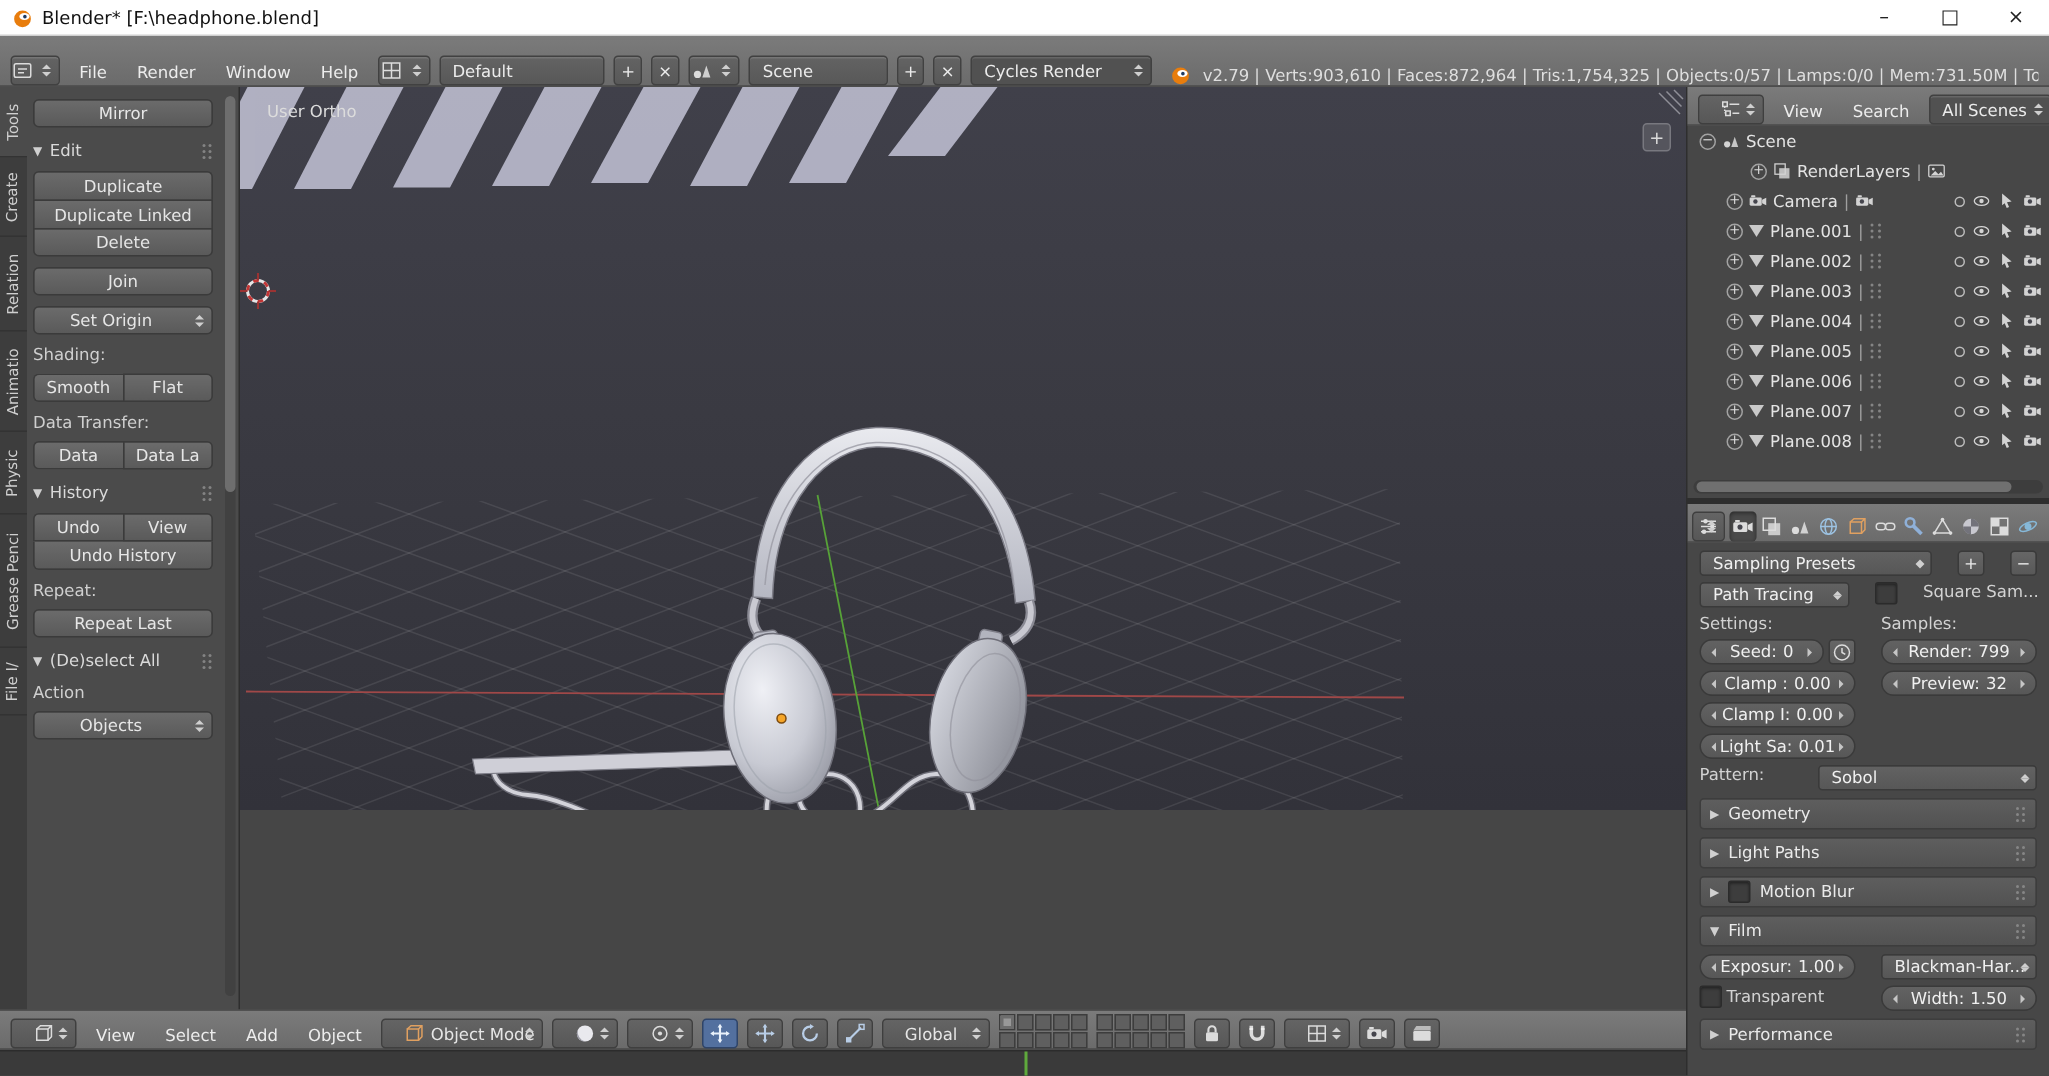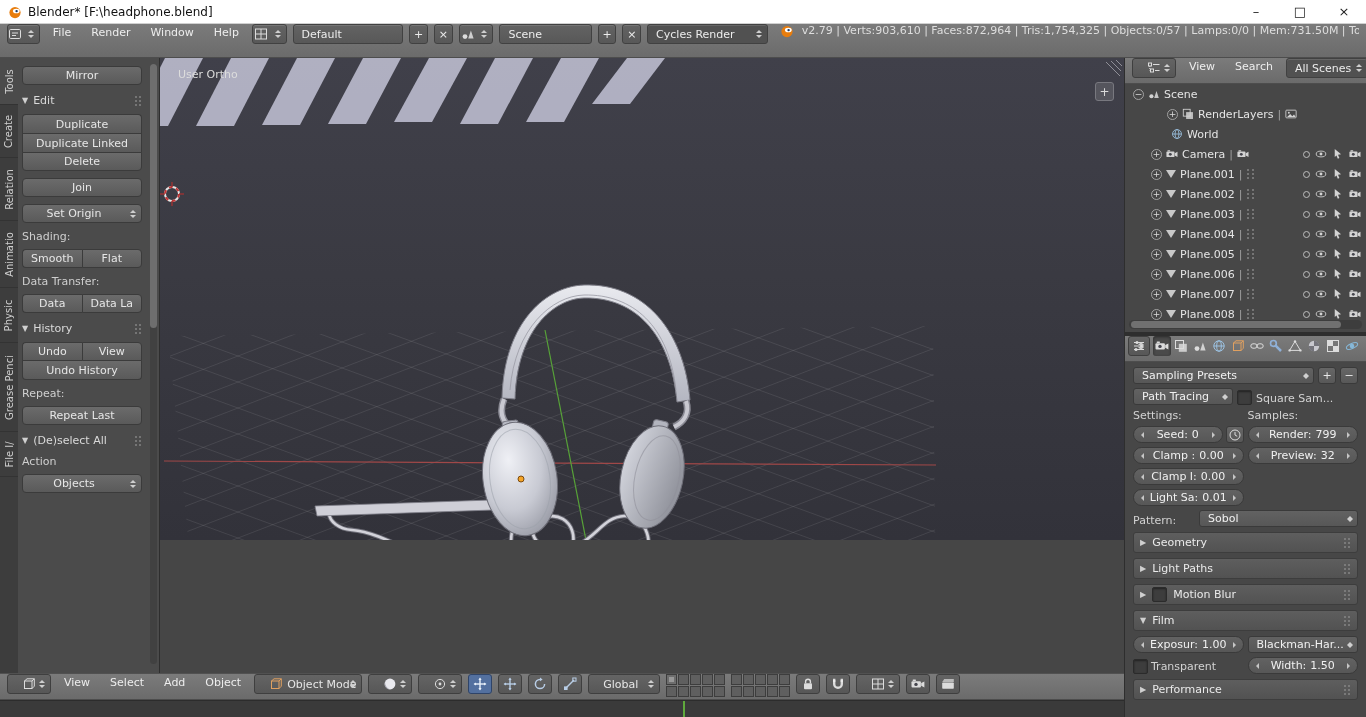--- a/index.html
+++ b/index.html
@@ -6,21 +6,21 @@
   body{width:1366px;height:717px;position:relative;overflow:hidden;background:#464646;
        font-family:"DejaVu Sans",sans-serif;font-size:11px;color:#e6e6e6;}
   
   .titlebar{position:absolute;left:0;top:0;width:1366px;height:24px;background:#ffffff;color:#111;
             display:flex;align-items:center;font-size:12px;border-bottom:1px solid #d0d0d0;box-sizing:border-box}
   .tb-icon{margin:0 6px 0 8px;display:flex}
   .tb-title{flex:1;white-space:nowrap;overflow:hidden}
   .wb{width:44px;height:23px;display:flex;align-items:center;justify-content:center;color:#222;font-size:13px}
   
   .hbar{background:linear-gradient(#7b7b7b,#6b6b6b);border-bottom:1px solid #4d4d4d;box-sizing:border-box;
-        display:flex;align-items:flex-start;gap:6px;padding:0 7px}
+        display:flex;align-items:flex-end;gap:6px;padding:0 7px}
   .infobar{position:absolute;left:0;top:24px;width:1366px;height:34px}
   .menu{padding:2px 7px;color:#ededed;white-space:nowrap}
   .pill{background:linear-gradient(#636363,#585858);border:1px solid #414141;border-radius:3px;height:20px;
         display:inline-flex;align-items:center;padding:0 8px;box-shadow:inset 0 1px 0 rgba(255,255,255,.12);
         color:#ececec;white-space:nowrap;box-sizing:border-box}
   .pill.dark{background:#515151}
   .sq{width:20px;justify-content:center;padding:0}
   .dd{position:relative;padding-right:16px}
   .dd::before{content:"";position:absolute;right:5px;top:calc(50% - 7px);border:3.5px solid transparent;border-bottom-color:#cfcfcf}
   .dd::after{content:"";position:absolute;right:5px;bottom:calc(50% - 7px);border:3.5px solid transparent;border-top-color:#cfcfcf}
@@ -90,21 +90,21 @@
      box-shadow:5px 0 0 #9a9a9a,0 4px 0 #9a9a9a,5px 4px 0 #9a9a9a,0 8px 0 #9a9a9a,5px 8px 0 #9a9a9a}
   .ol-scroll{position:absolute;left:4px;right:4px;bottom:3px;height:9px;background:#3d3d3d;border-radius:5px}
   .ol-thumb{position:absolute;left:2px;top:1px;width:90%;height:7px;background:#707070;border-radius:4px}
   .divider{position:absolute;left:1124px;top:332px;width:242px;height:4px;background:#2e2e2e}
   
   .props{position:absolute;left:1124px;top:336px;width:242px;height:381px;background:#474747;border-left:1px solid #2e2e2e;box-sizing:border-box;overflow:hidden}
   .pr-header{height:26px;gap:1px;padding:0 3px}
   .ptab{width:18px;height:20px;display:flex;align-items:center;justify-content:center;border-radius:3px;flex:none}
   .ptab.active{background:#4a4a4a;box-shadow:inset 0 1px 3px rgba(0,0,0,.45)}
   .pr-body{padding:5px 8px}
-  .row{display:flex;gap:4px;align-items:flex-end;margin-bottom:4px}
+  .row{display:flex;gap:17px;align-items:flex-start;margin-bottom:4px}
   .cell{flex:1;display:flex;gap:3px;align-items:center;min-width:0}
   .num,.ddf{flex:1;height:17px;background:linear-gradient(#626262,#575757);border:1px solid #3a3a3a;border-radius:9px;
         display:flex;align-items:center;justify-content:center;gap:4px;color:#f0f0f0;position:relative;
         box-sizing:border-box;white-space:nowrap;overflow:hidden}
   .num::before{content:"";position:absolute;left:4px;top:5px;border:3.5px solid transparent;border-right-color:#c6c6c6}
   .num::after{content:"";position:absolute;right:4px;top:5px;border:3.5px solid transparent;border-left-color:#c6c6c6}
   .ddf{border-radius:3px;padding-right:14px;padding-left:8px;justify-content:flex-start}
   .ddf::before{content:"";position:absolute;right:4px;top:calc(50% - 6px);border:3px solid transparent;border-bottom-color:#cfcfcf}
   .ddf::after{content:"";position:absolute;right:4px;bottom:calc(50% - 6px);border:3px solid transparent;border-top-color:#cfcfcf}
   .lbl{color:#d2d2d2}
@@ -654,26 +654,20 @@
       <svg class="ic12" viewBox="0 0 14 14">
           <use href="#ic-layers"></use>
         </svg>
       <span class="ol-label">RenderLayers</span>
       <span class="ol-sep">|</span>
       <svg class="ic12" viewBox="0 0 14 14">
           <use href="#ic-image"></use>
         </svg>
     </div>
 
-    <div class="ol-row" style="padding-left:46px">
-      <svg class="ic12" viewBox="0 0 14 14" style="color:#9cc2e2">
-          <use href="#ic-world"></use>
-        </svg>
-      <span class="ol-label">World</span>
-    </div>
 
     <div class="ol-row" style="padding-left:26px">
       <span class="exp">+</span>
       <svg class="ic12" viewBox="0 0 14 14">
           <use href="#ic-cam"></use>
         </svg>
       <span class="ol-label">Camera</span>
       <span class="ol-sep">|</span>
       <svg class="ic12" viewBox="0 0 14 14">
           <use href="#ic-cam"></use>

